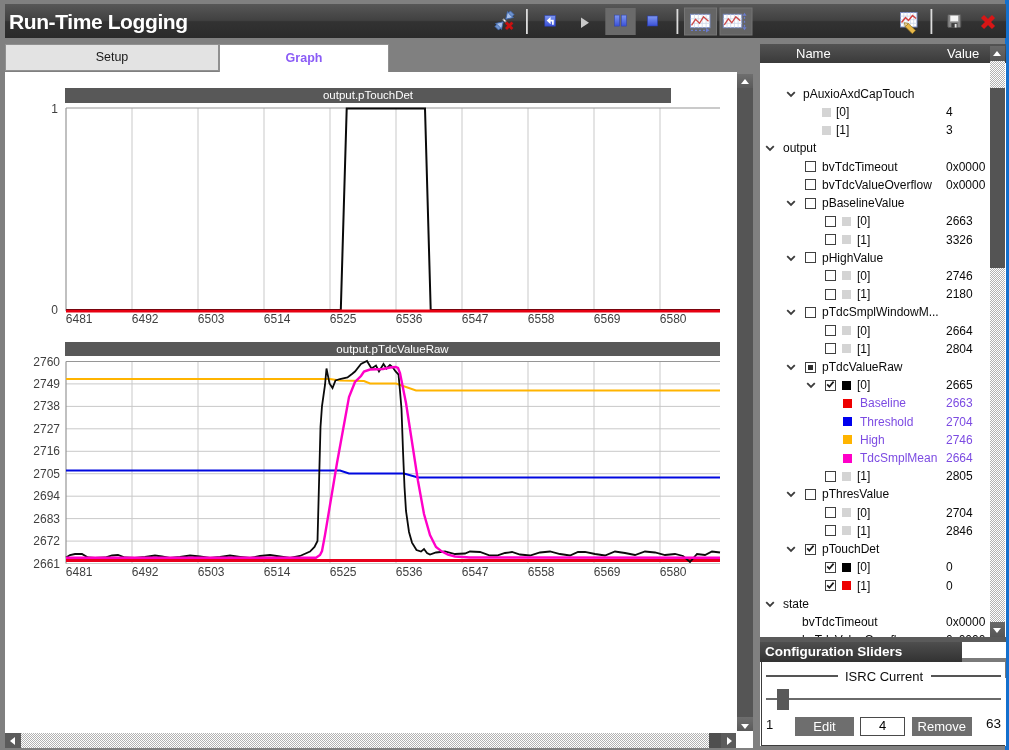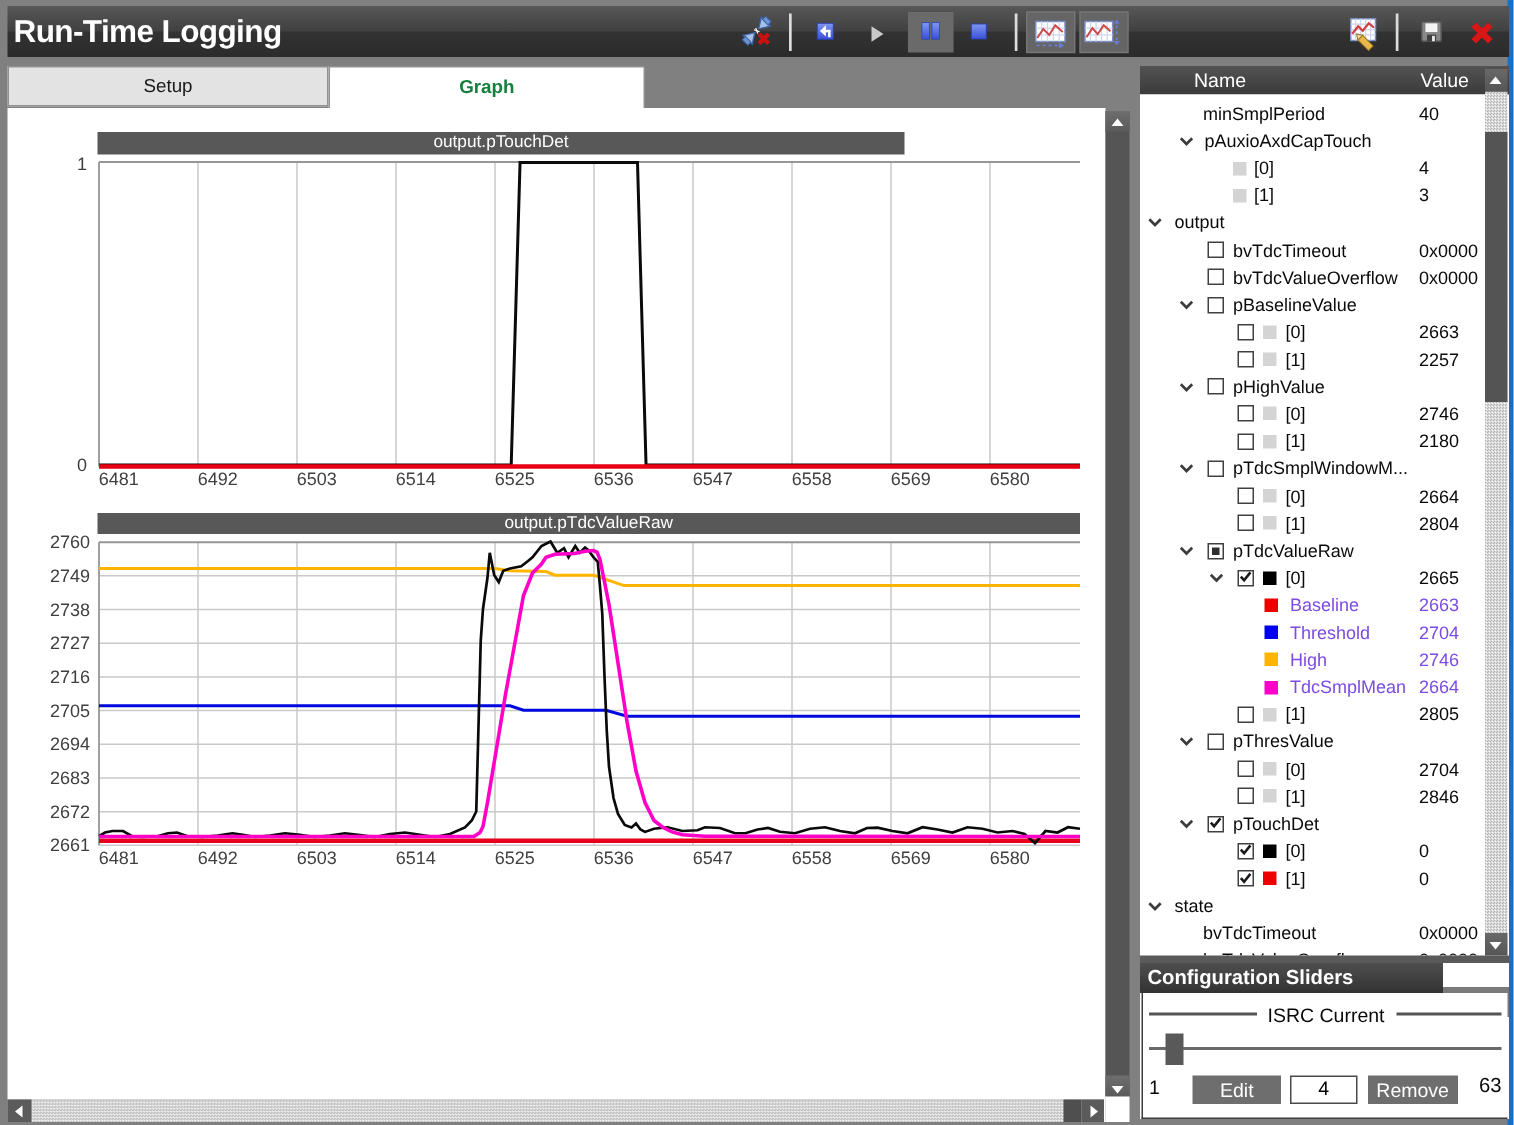--- a/index.html
+++ b/index.html
@@ -7,22 +7,22 @@
   font-family:"Liberation Sans",sans-serif;}
 .abs{position:absolute;}
 
 #titlebar{left:5px;top:4px;width:1001px;height:34px;
   background:linear-gradient(#575757,#414141 48%,#323232 52%,#2b2b2b);}
 #titletext{left:9px;top:9.5px;font-size:21px;font-weight:bold;color:#fff;letter-spacing:-0.4px;}
 
 #tabsetup{left:5px;top:44px;width:214px;height:27px;background:#e3e3e3;
   border:1px solid #919191;box-sizing:border-box;color:#1a1a1a;font-size:12.5px;
   text-align:center;line-height:25px;}
-#tabgraph{left:219px;top:44px;width:211px;height:29px;background:#ffffff;
-  border:1px solid #919191;border-bottom:none;box-sizing:border-box;color:#15803d;
+#tabgraph{left:219px;top:44px;width:170px;height:29px;background:#ffffff;
+  border:1px solid #919191;border-bottom:none;box-sizing:border-box;color:#8b5cf6;
   font-size:12.5px;font-weight:bold;text-align:center;line-height:26px;}
 
 #gpanel{left:5px;top:72px;width:732px;height:661px;background:#fff;}
 .ctitle{background:#585858;color:#fff;font-size:11.5px;text-align:center;}
 
 .checker{background-image:conic-gradient(#ffffff 25%,#b2b2b2 0 50%,#ffffff 0 75%,#b2b2b2 0);
   background-size:2px 2px;}
 .sbtn{background:#606060;}
 .arr{position:absolute;width:0;height:0;}
 
@@ -167,21 +167,21 @@
   <g stroke="#d81616" stroke-width="4.4">
     <line x1="492.5" y1="12.5" x2="503.5" y2="23.5"></line>
     <line x1="503.5" y1="12.5" x2="492.5" y2="23.5"></line>
   </g>
 </svg>
 
 <div class="abs" id="tabsetup">Setup</div>
 <div class="abs" id="tabgraph">Graph</div>
 
 <div class="abs" id="gpanel"></div>
-<div class="abs ctitle" style="left:65px;top:88px;width:538px;height:15px;line-height:15px;">output.pTouchDet</div>
+<div class="abs ctitle" style="left:65px;top:88px;width:606px;height:15px;line-height:15px;">output.pTouchDet</div>
 <div class="abs ctitle" style="left:65px;top:342px;width:655px;height:14px;line-height:14px;">output.pTdcValueRaw</div>
 <svg class="abs" style="left:40px;top:85px;" width="700" height="250" viewBox="0 0 700 250">
   <g stroke="#c9c9c9" stroke-width="1">
     <line x1="92" y1="23" x2="92" y2="226"></line>
       <line x1="158" y1="23" x2="158" y2="226"></line>
     <line x1="224" y1="23" x2="224" y2="226"></line>
       <line x1="290" y1="23" x2="290" y2="226"></line>
     <line x1="356" y1="23" x2="356" y2="226"></line>
       <line x1="422" y1="23" x2="422" y2="226"></line>
     <line x1="488" y1="23" x2="488" y2="226"></line>
@@ -277,24 +277,20 @@
 <div class="abs sbtn" style="left:721px;top:733px;width:15px;height:15px;background:#5b5b5b;"></div>
 <div class="arr" style="left:726.5px;top:736.5px;border-top:4.5px solid transparent;border-bottom:4.5px solid transparent;border-left:5px solid #fff;"></div>
 <div class="abs" style="left:736px;top:731px;width:1px;height:17px;background:#fff;"></div>
 
 <div class="abs" id="rpanel"></div>
 <div class="abs" id="rhead">
     <span style="position:absolute;left:5px;top:2px;margin-left:31px;">Name</span>
     <span style="position:absolute;left:187px;top:2px;">Value</span>
   </div>
 <div class="abs" id="tree">
-<div class="row" style="top:3.6px;">
-      <span class="nm" style="left:42px;">minSmplPeriod</span>
-      <span class="vl">40</span>
-    </div>
 <div class="row" style="top:21.8px;">
       <svg class="cv" style="left:25.5px;" width="10" height="7" viewBox="0 0 10 7">
         <path d="M1.2 1.2 L5 5 L8.8 1.2" stroke="#3c3c3c" stroke-width="1.8" fill="none"></path>
       </svg>
       <span class="nm" style="left:43px;">pAuxioAxdCapTouch</span>
     </div>
 <div class="row" style="top:40.0px;">
       <span class="bx" style="left:62px;background:#d4d4d4;"></span>
       <span class="nm" style="left:76px;">[0]</span>
       <span class="vl">4</span>
@@ -330,21 +326,21 @@
 <div class="row" style="top:149.3px;">
       <span class="cb" style="left:65px;"></span>
       <span class="bx" style="left:81.5px;background:#d4d4d4;"></span>
       <span class="nm" style="left:97px;">[0]</span>
       <span class="vl">2663</span>
     </div>
 <div class="row" style="top:167.5px;">
       <span class="cb" style="left:65px;"></span>
       <span class="bx" style="left:81.5px;background:#d4d4d4;"></span>
       <span class="nm" style="left:97px;">[1]</span>
-      <span class="vl">2257</span>
+      <span class="vl">3326</span>
     </div>
 <div class="row" style="top:185.7px;">
       <svg class="cv" style="left:25.5px;" width="10" height="7" viewBox="0 0 10 7">
         <path d="M1.2 1.2 L5 5 L8.8 1.2" stroke="#3c3c3c" stroke-width="1.8" fill="none"></path>
       </svg>
       <span class="cb" style="left:44.5px;"></span>
       <span class="nm" style="left:62px;">pHighValue</span>
     </div>
 <div class="row" style="top:203.9px;">
       <span class="cb" style="left:65px;"></span>

